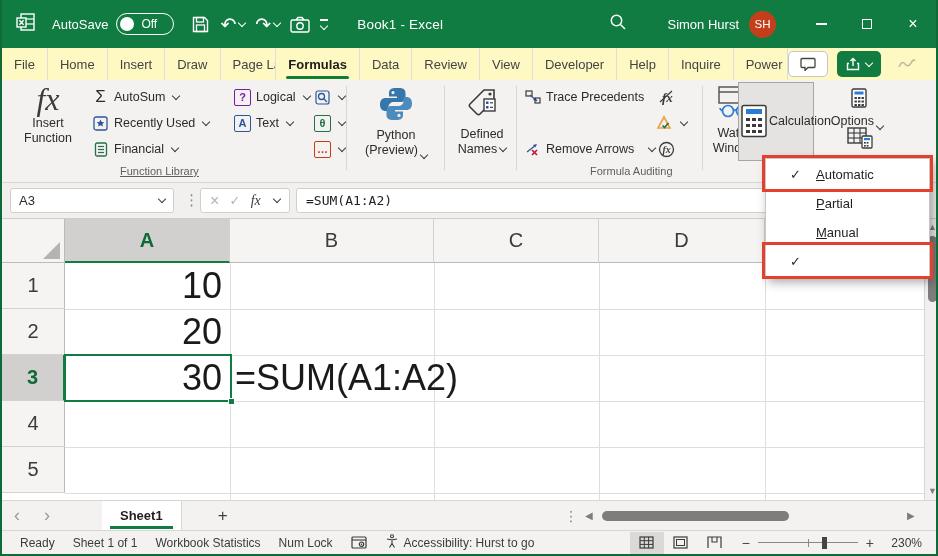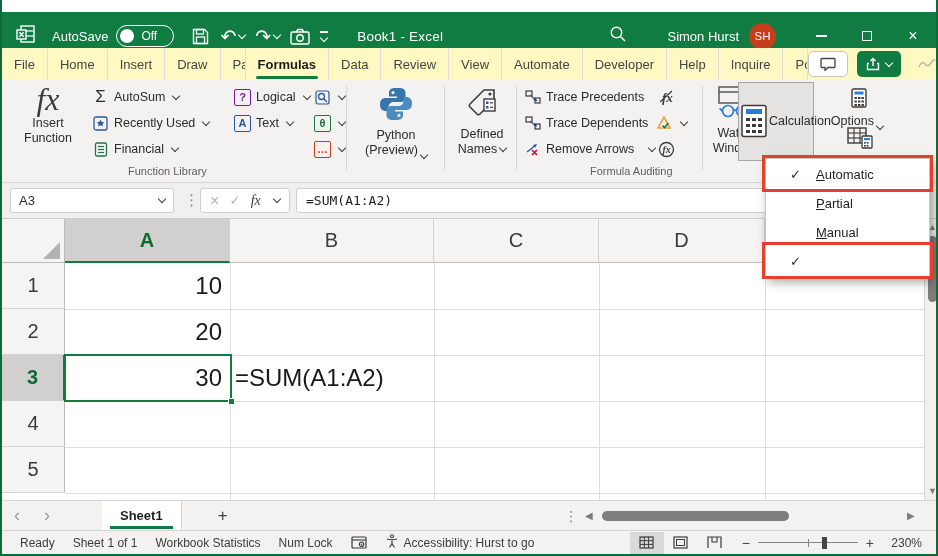--- a/index.html
+++ b/index.html
@@ -2,21 +2,21 @@
 <html><head>
 <meta charset="utf-8">
 <style>
   * { margin:0; padding:0; box-sizing:border-box; }
   html,body { background:#888; }
   body { font-family:"Liberation Sans", sans-serif; }
   .win { position:relative; width:938px; height:556px; background:#fff; overflow:hidden;
          border-left:2px solid #0e6b38; border-right:2px solid #0e6b38; border-bottom:2px solid #0e6b38; }
 
   
-  .titlebar { position:absolute; left:0; top:12px; width:100%; height:48px; background:#107C41; color:#fff;
+  .titlebar { position:absolute; left:0; top:0; width:100%; height:48px; background:#107C41; color:#fff;
               display:flex; align-items:center; }
   .tb-item { display:flex; align-items:center; color:#fff; }
   .app-icon { margin-left:14px; }
   .autosave { margin-left:16px; font-size:13px; }
   .toggle { margin-left:8px; width:58px; height:22px; border:1.5px solid #fff; border-radius:11px;
             display:flex; align-items:center; padding:0 7px 0 3px; }
   .knob { width:14px; height:14px; border-radius:50%; background:#fff; }
   .toggle-state { font-size:12px; margin-left:7px; }
   .qat { display:flex; align-items:center; gap:4px; margin-left:14px; }
   .qat .btn { display:flex; align-items:center; justify-content:center; padding:0 3px; height:28px; }
@@ -95,21 +95,21 @@
   .rowhdr { left:0; width:63px; border-right:1px solid #bdbbb9; border-bottom:1px solid #d4d2d0; }
   .hdr.sel { background:#d2d0ce; color:#0e6b38; font-weight:bold; }
   .colhdr.sel { border-bottom:2px solid #107C41; }
   .rowhdr.sel { border-right:2px solid #107C41; }
   .corner { position:absolute; left:0; top:0; width:63px; height:44px; background:#f5f4f3;
             border-right:1px solid #bdbbb9; border-bottom:1px solid #bdbbb9; }
   .corner::after { content:""; position:absolute; right:4px; bottom:3px; width:0; height:0;
                    border-left:17px solid transparent; border-bottom:17px solid #b5b3b1; }
   .gl-v { position:absolute; top:44px; bottom:0; width:1px; background:#e0dedc; }
   .gl-h { position:absolute; left:63px; right:16px; height:1px; background:#e0dedc; }
-  .cell { position:absolute; font-size:24px; color:#1a1a1a; display:flex; align-items:center; }
+  .cell { position:absolute; font-size:36px; color:#1a1a1a; display:flex; align-items:center; }
   .cell.num { justify-content:flex-end; padding-right:8px; }
   .cell.formula-text { justify-content:flex-start; padding-left:5px; white-space:nowrap; }
   .sel-outline { position:absolute; border:2px solid #107C41; background:transparent; }
   .fill-handle { position:absolute; width:7px; height:7px; background:#107C41; border:1px solid #fff; }
   .vscroll { position:absolute; right:0; top:0; width:16px; height:281px; background:#f1f0ef;
              border-left:1px solid #d8d6d4; }
   .vthumb { position:absolute; left:3px; width:9px; border-radius:5px; background:#7f7d7b; }
   .scroll-arrow { position:absolute; color:#7f7d7b; font-size:9px; left:3px; }
 
   
@@ -224,21 +224,20 @@
   <div class="tabsrow">
     <span class="rtab">File</span>
     <span class="rtab">Home</span>
     <span class="rtab">Insert</span>
     <span class="rtab">Draw</span>
     <span class="rtab clip-pagelayout">Page Layout</span>
     <span class="rtab active">Formulas</span>
     <span class="rtab">Data</span>
     <span class="rtab">Review</span>
     <span class="rtab">View</span>
-    <span class="rtab">Automate</span>
     <span class="rtab">Developer</span>
     <span class="rtab">Help</span>
     <span class="rtab">Inquire</span>
     <span class="rtab clip-powerpivot">Power Pivot</span>
     <span class="tabsrow-right">
       <span class="comments-btn">
         <svg width="16" height="14" viewBox="0 0 16 14">
             <path d="M2 1.5 h12 a1 1 0 0 1 1 1 v7 a1 1 0 0 1 -1 1 h-6 l-3 3 v-3 h-3 a1 1 0 0 1 -1 -1 v-7 a1 1 0 0 1 1 -1 z" fill="none" stroke="#444" stroke-width="1.3"></path>
           </svg>
       </span>
@@ -316,21 +315,21 @@
     </div>
     <div class="rowitem" style="left:312px; top:33px;">
       <span class="smicon boxicon" style="color:#217346;">θ</span>
       <span class="chv dark"></span>
     </div>
     <div class="rowitem" style="left:312px; top:59px;">
       <span class="smicon boxicon" style="color:#c43e1c;">…</span>
       <span class="chv dark"></span>
     </div>
 
-    <div class="grp-label" style="left:126px;">Function Library</div>
+    <div class="grp-label" style="left:118px;text-decoration:underline;">Function Library</div>
     <div class="vsep" style="left:344px;"></div>
 
     <div class="bigbtn" style="left:352px; width:84px;">
       <span style="margin:3px 0 2px;">
         <svg width="38" height="38" viewBox="0 0 38 38">
             <path d="M18.5 3 c-5 0-6.5 2.3-6.5 5 v3.5 h8 v1.5 H8.5 c-3 0-5.5 2-5.5 6.5 s2.5 6.5 5.5 6.5 h3 v-4 c0-3 2.5-5 5.5-5 h7 c2.5 0 4.5-2 4.5-4.5 V8 c0-2.7-1.5-5-6.5-5 z m-2.5 3 a1.6 1.6 0 1 1 0 3.2 a1.6 1.6 0 0 1 0-3.2 z" fill="#3776ab"></path>
             <path d="M19.5 35 c5 0 6.5-2.3 6.5-5 v-3.5 h-8 V25 h11.5 c3 0 5.5-2 5.5-6.5 s-2.5-6.5-5.5-6.5 h-3 v4 c0 3-2.5 5-5.5 5 h-7 c-2.5 0-4.5 2-4.5 4.5 V30 c0 2.7 1.5 5 6.5 5 z m2.5-3 a1.6 1.6 0 1 1 0-3.2 a1.6 1.6 0 0 1 0 3.2 z" fill="#4b8bbe"></path>
           </svg>
       </span>
       <span class="cap">Python</span>
@@ -364,31 +363,20 @@
     <div class="rowitem" style="left:522px; top:7px;">
       <span class="smicon">
         <svg width="16" height="14" viewBox="0 0 16 14">
             <rect x="1" y="1" width="6" height="5" fill="none" stroke="#3b3b3b" stroke-width="1.2"></rect>
             <line x1="5" y1="5" x2="12" y2="11" stroke="#2b579a" stroke-width="1.3"></line>
             <path d="M12 11 l-4 -1 l2.5 -2.5 z" fill="#2b579a"></path>
             <rect x="10" y="8" width="5" height="5" fill="none" stroke="#3b3b3b" stroke-width="1.2"></rect>
           </svg>
       </span>
       <span>Trace Precedents</span>
-    </div>
-    <div class="rowitem" style="left:522px; top:33px;">
-      <span class="smicon">
-        <svg width="16" height="14" viewBox="0 0 16 14">
-            <rect x="1" y="1" width="6" height="5" fill="none" stroke="#3b3b3b" stroke-width="1.2"></rect>
-            <line x1="5" y1="5" x2="11" y2="10" stroke="#2b579a" stroke-width="1.3"></line>
-            <path d="M12 11 l-1 -4 l-2.5 2.5 z" fill="#2b579a"></path>
-            <rect x="10" y="8" width="5" height="5" fill="none" stroke="#3b3b3b" stroke-width="1.2"></rect>
-          </svg>
-      </span>
-      <span>Trace Dependents</span>
     </div>
     <div class="rowitem" style="left:522px; top:59px;">
       <span class="smicon">
         <svg width="16" height="14" viewBox="0 0 16 14">
             <line x1="2" y1="10" x2="11" y2="3" stroke="#2b579a" stroke-width="1.3"></line>
             <path d="M12 2 l-4 1 l2.2 2.5 z" fill="#2b579a"></path>
             <path d="M7 8 l5 5 M12 8 l-5 5" stroke="#c8102e" stroke-width="1.6"></path>
           </svg>
       </span>
       <span>Remove Arrows</span>

